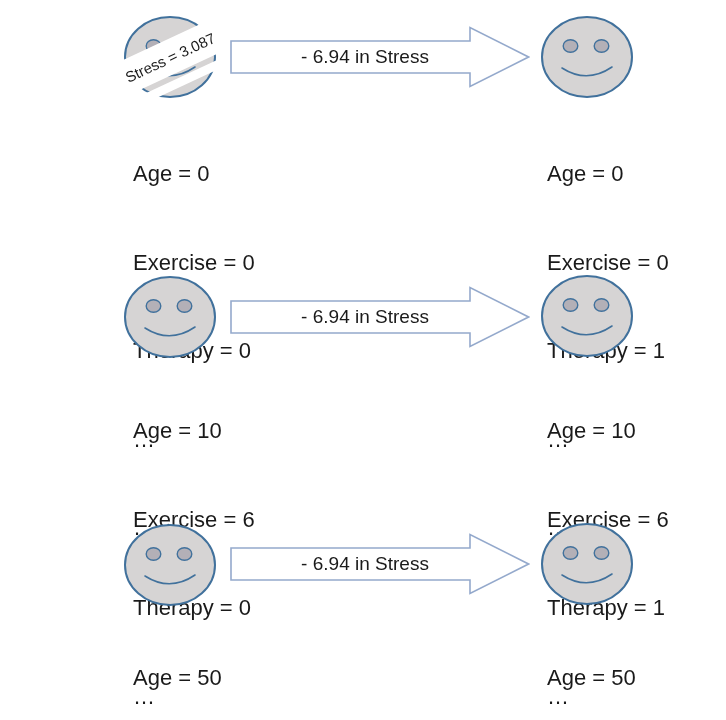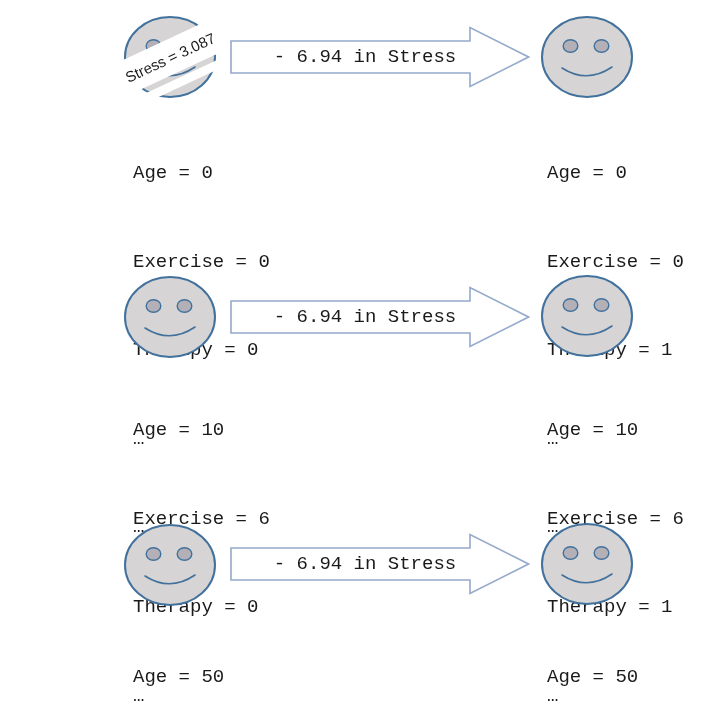--- a/index.html
+++ b/index.html
@@ -9,29 +9,29 @@
     background:#fff;
     font-family:"Liberation Sans", sans-serif;
     color:var(--text, #1a1a1a);
     overflow:hidden;
   }
   .face{position:absolute;width:92px;height:82px;}
   .face svg{display:block;overflow:visible;}
   .fb{fill:var(--face_fill,#d6d4d4);stroke:var(--face_outline,#41719c);stroke-width:2;}
   .fe{fill:var(--eye_fill,#b3b0b7);stroke:var(--face_outline,#41719c);stroke-width:1.4;}
   .fs{fill:none;stroke:var(--face_outline,#41719c);stroke-width:1.6;stroke-linecap:round;}
-  .arrow{position:absolute;width:300px;height:62px;font-family:Liberation Mono, monospace;}
+  .arrow{position:absolute;width:300px;height:62px;}
   .arrow svg{display:block;}
   .ab{fill:#ffffff;stroke:var(--arrow_outline,#94a9cc);stroke-width:1.6;stroke-linejoin:miter;}
   .arrow-label{
     position:absolute;left:0;top:0;width:90%;height:100%;
     display:flex;align-items:center;justify-content:center;
     font-size:19px;white-space:pre;
   }
-  .attrs{position:absolute;font-size:19px;line-height:29.5px;white-space:pre;font-family:Liberation Mono, monospace;}
+  .attrs{position:absolute;font-size:22px;line-height:29.5px;white-space:pre;}
   .banner{
     position:absolute;left:50%;top:50%;
     width:142px;height:34px;
     transform:translate(-50%,-50%) rotate(-25deg);
     background:#fff;
     display:flex;align-items:center;justify-content:center;
     font-size:15px;white-space:pre;
   }
   .banner-sliver{
     position:absolute;left:50%;top:50%;

